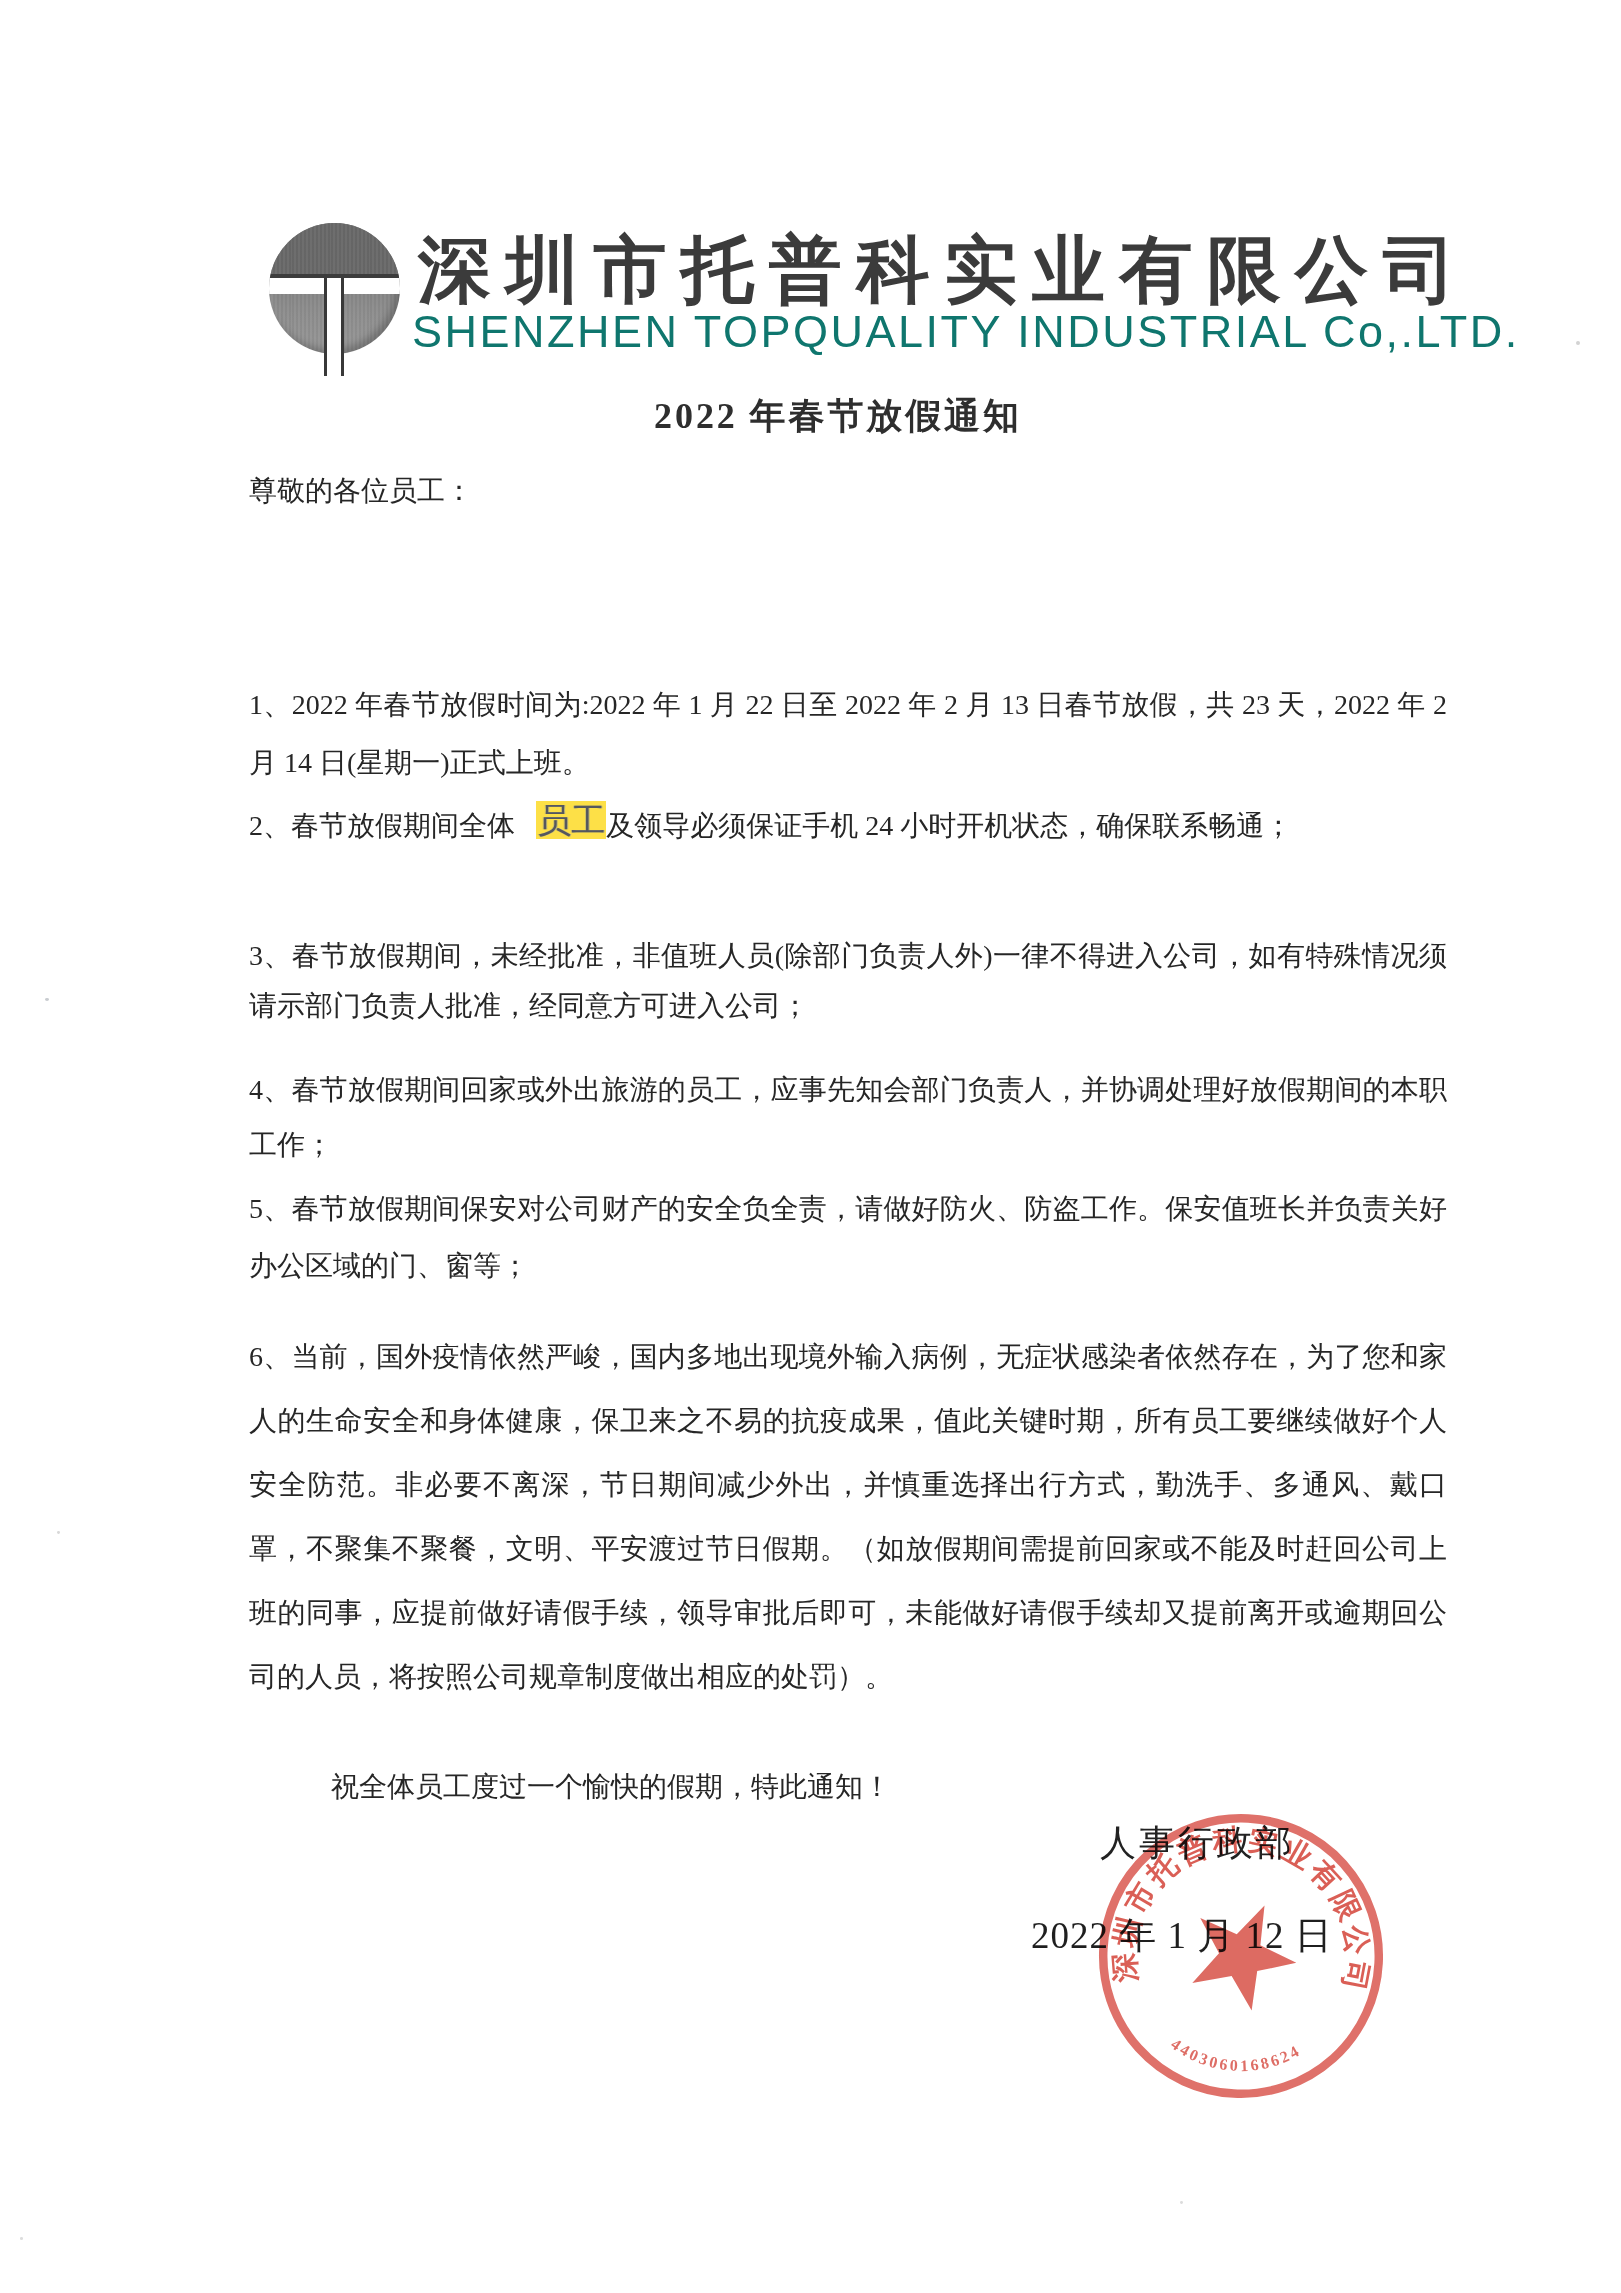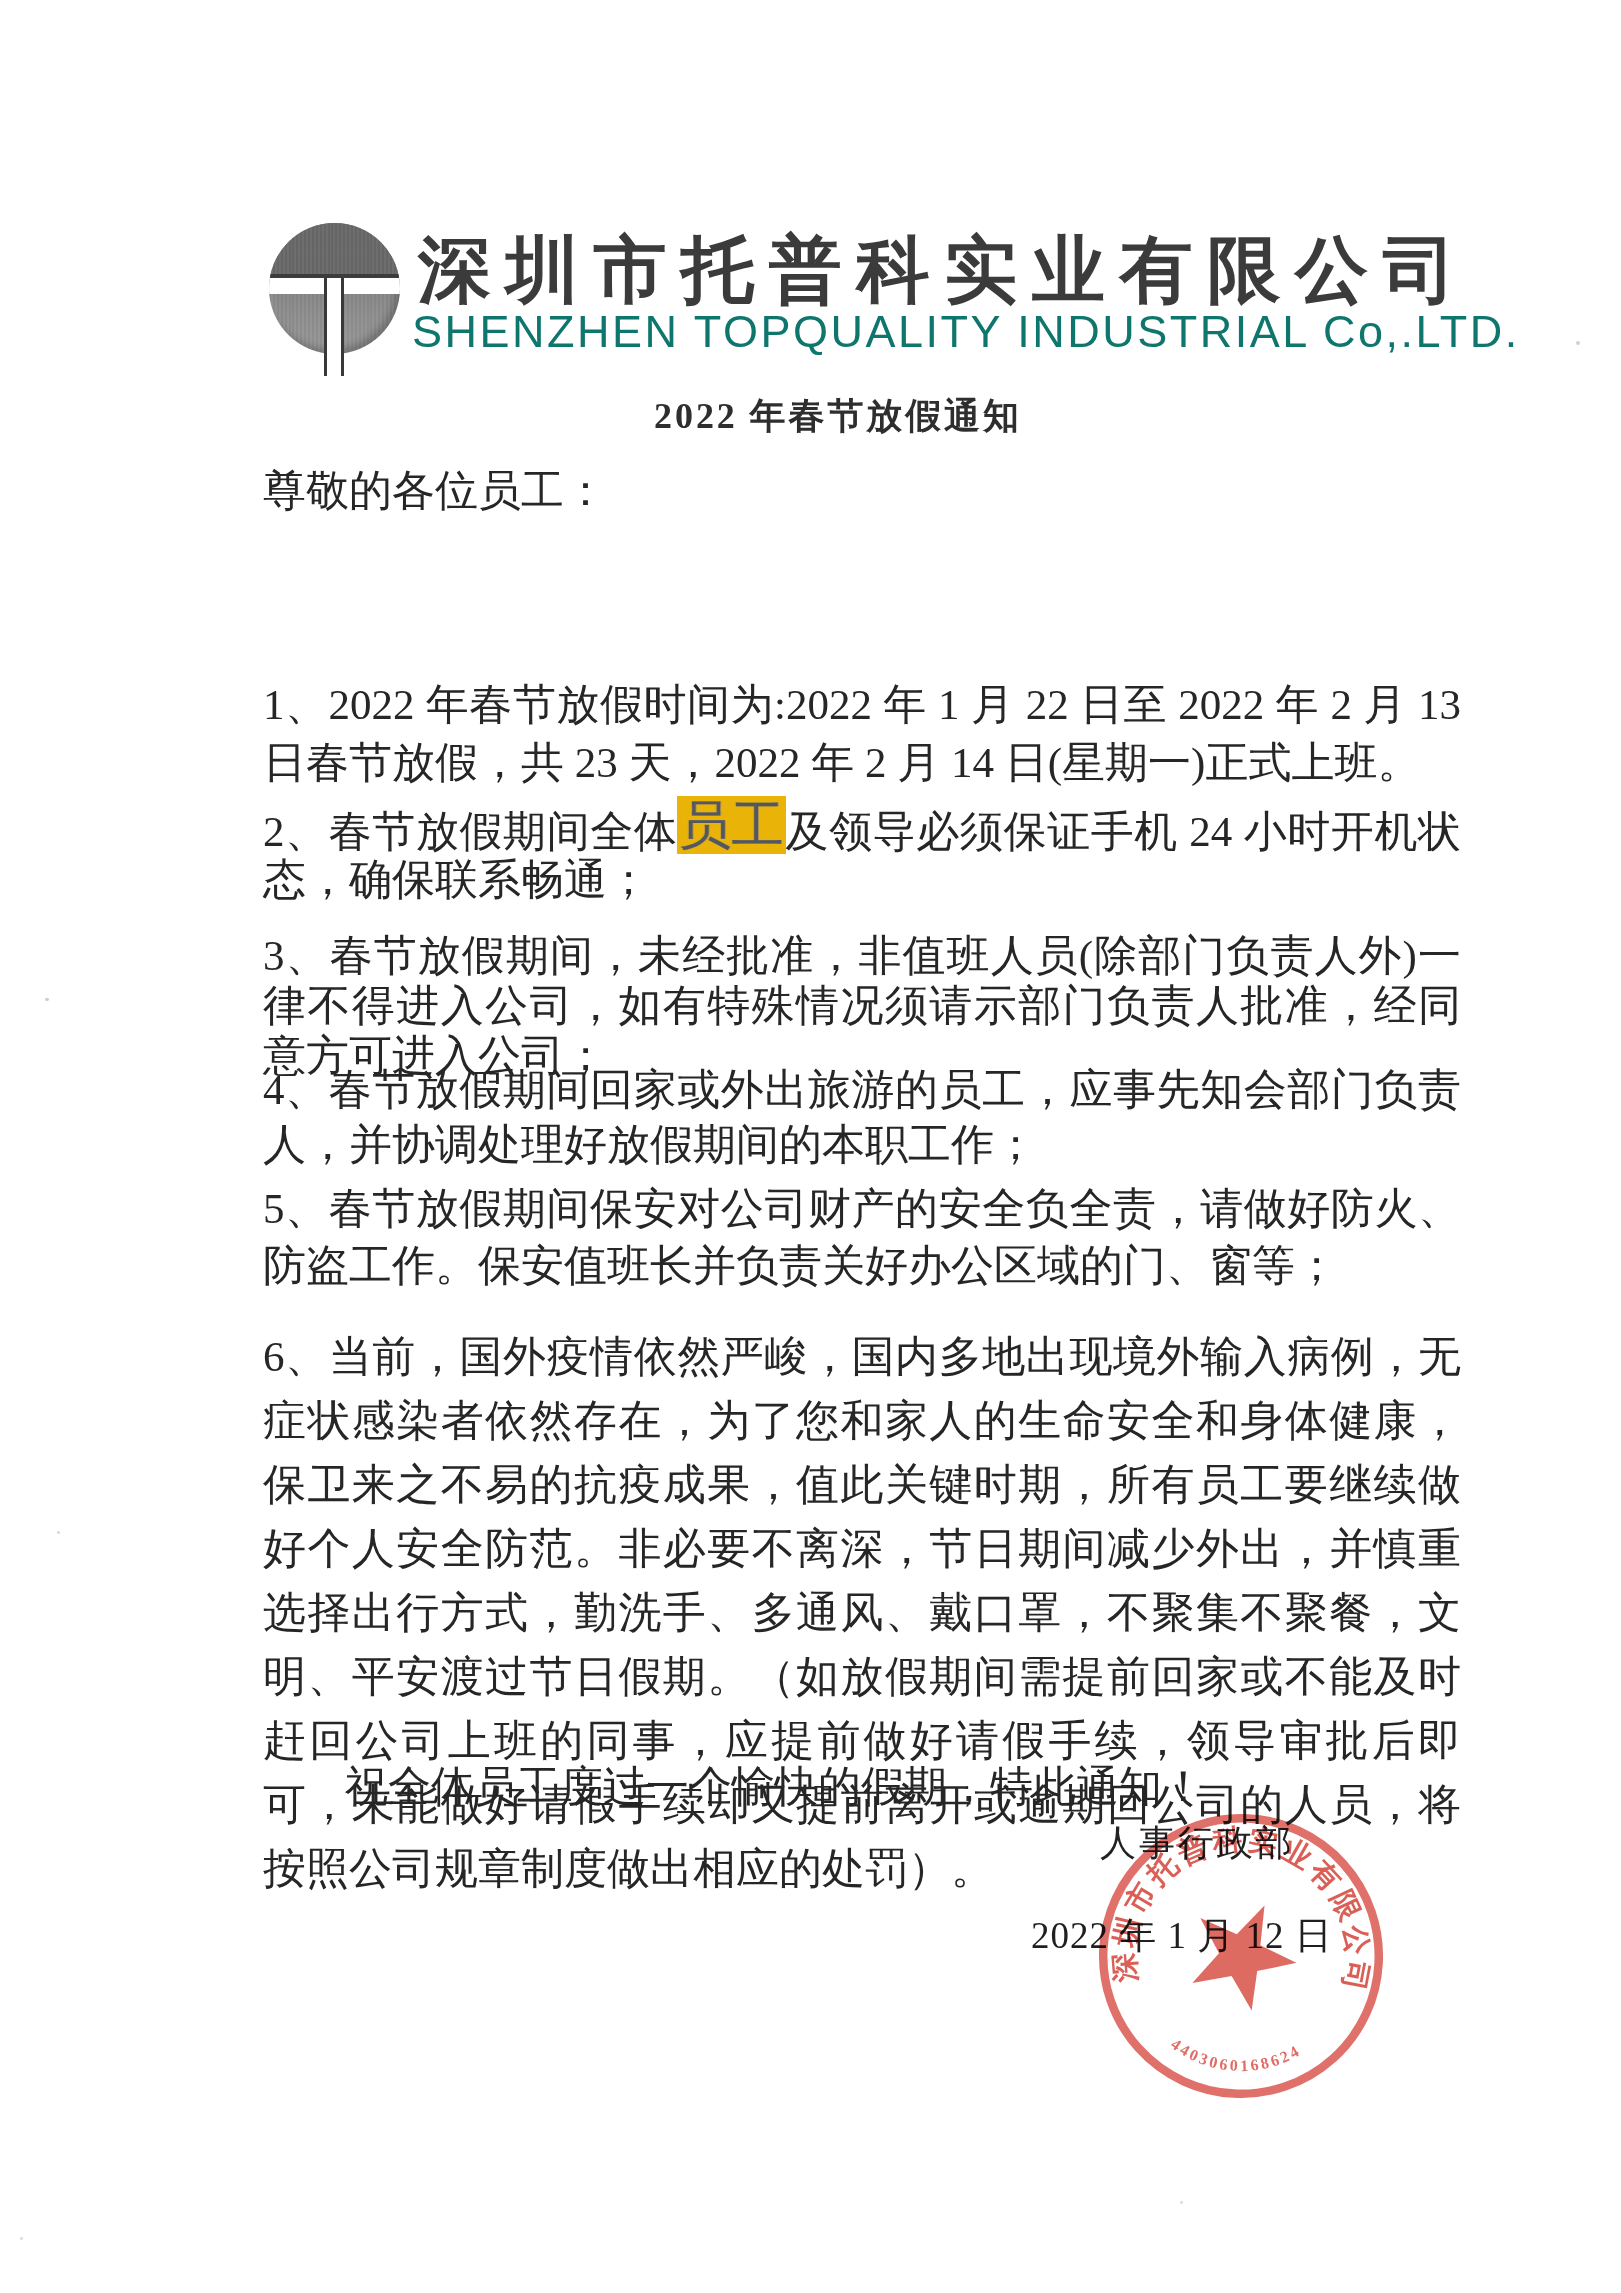--- a/index.html
+++ b/index.html
@@ -38,37 +38,38 @@
     font-family:"Liberation Sans","DejaVu Sans",sans-serif;
     font-size:45px;color:#0f766e;letter-spacing:2.5px;white-space:nowrap;
   }
   
   .title{
     position:absolute;left:0;top:392px;width:1621px;box-sizing:border-box;padding-left:55px;
     text-align:center;font-size:36px;font-weight:700;letter-spacing:2.9px;color:#2e2e2e;
   }
   
   .para{
-    position:absolute;left:263px;width:1198px;
-    font-size:43px;text-align:justify;color:#262626;
+    position:absolute;left:249px;width:1198px;
+    font-size:28px;text-align:justify;color:#262626;
   }
   .para p{margin:0;}
   .p-intro{top:467px;line-height:47px;}
   .p-item1{top:676px;line-height:58px;}
   .p-item2{top:802px;line-height:48px;}
   .p-item3{top:931px;line-height:50px;}
   .p-item4{top:1062px;line-height:55px;}
   .p-item5{top:1180px;line-height:57px;}
   .p-item6{top:1325px;line-height:64px;}
   .p-closing{top:1762px;line-height:49px;text-indent:82px;text-align:left;}
   .pasted-word{
     font-family:"Liberation Sans","DejaVu Sans",sans-serif;
     font-size:1.22em;color:#55575e;font-weight:400;line-height:1;
-    position:relative;top:-2.9px;background:#eab308;padding:0 1px;
+    position:relative;top:-2.9px;background:#fde047;padding:0 1px;
     text-shadow:1px 0 0 rgba(70,100,200,.35), -1px 0 0 rgba(70,100,200,.25);
+    margin-left:21px;
   }
   
   .dept{position:absolute;left:1100px;top:1819px;font-size:36px;letter-spacing:2.9px;color:#222;}
   .date{position:absolute;left:1031px;top:1911px;font-size:37px;letter-spacing:1px;color:#1f1f1f;}
   
   .stamp{
     position:absolute;left:1090px;top:1805px;width:302px;height:302px;
     mix-blend-mode:multiply;opacity:.92;transform:rotate(3deg);
   }
   .stamp text{font-family:"Liberation Serif","DejaVu Serif",serif;font-weight:700;}

